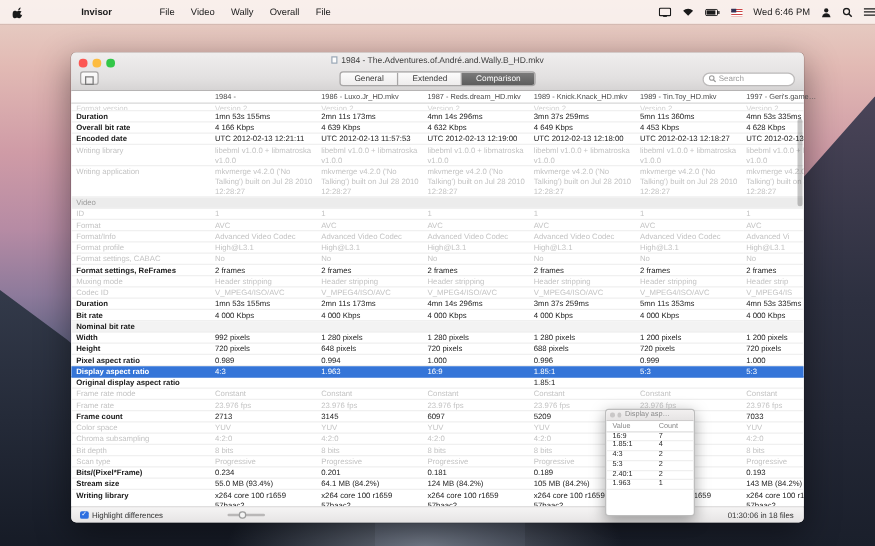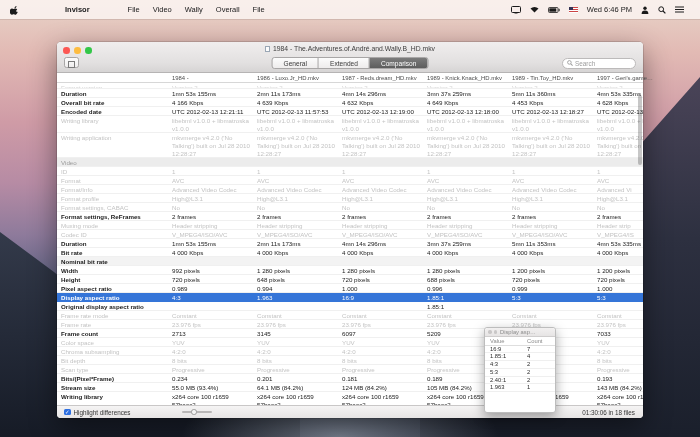--- a/index.html
+++ b/index.html
@@ -20,21 +20,21 @@
     background:radial-gradient(ellipse at 50% 100%, rgba(190,200,215,.55), rgba(190,200,215,0) 70%); }
 
   
   .menubar { position:absolute; left:0; top:0; width:700px; height:19px;
     background:rgba(250,241,238,.92); display:flex; align-items:center;
     font-size:7.5px; color:#1a1a1a; box-shadow:0 0.5px 0 rgba(0,0,0,.18); z-index:50; }
   .apple { width:9px; height:10px; margin:0 10px 0 10px; }
   .apple svg { width:9px; height:10px; fill:#1a1a1a; }
   .menu-item { margin-right:13px; }
   .app-name { font-weight:700; margin-right:13px;padding-left:36px; }
-  .mb-right { margin-left:auto; display:flex; align-items:center; gap:9px; padding-right:16px; }
+  .mb-right { margin-left:auto; display:flex; align-items:center; gap:9px; padding-right:0; }
   .mb-ic svg { display:block; }
   .flag { width:9px; height:6px; position:relative;
     background:repeating-linear-gradient(180deg,#c44 0 1px,#fff 1px 2px); }
   .flag::before { content:""; position:absolute; left:0; top:0; width:4px; height:3px; background:#335; }
   .clock { font-size:7.5px; }
 
   
   .window { position:absolute; left:57px; top:42px; width:586px; height:376px;
     border-radius:4px; background:#fff; box-shadow:0 9px 28px rgba(0,0,0,.45), 0 0 0 0.5px rgba(0,0,0,.25);
     overflow:visible; z-index:10; }

